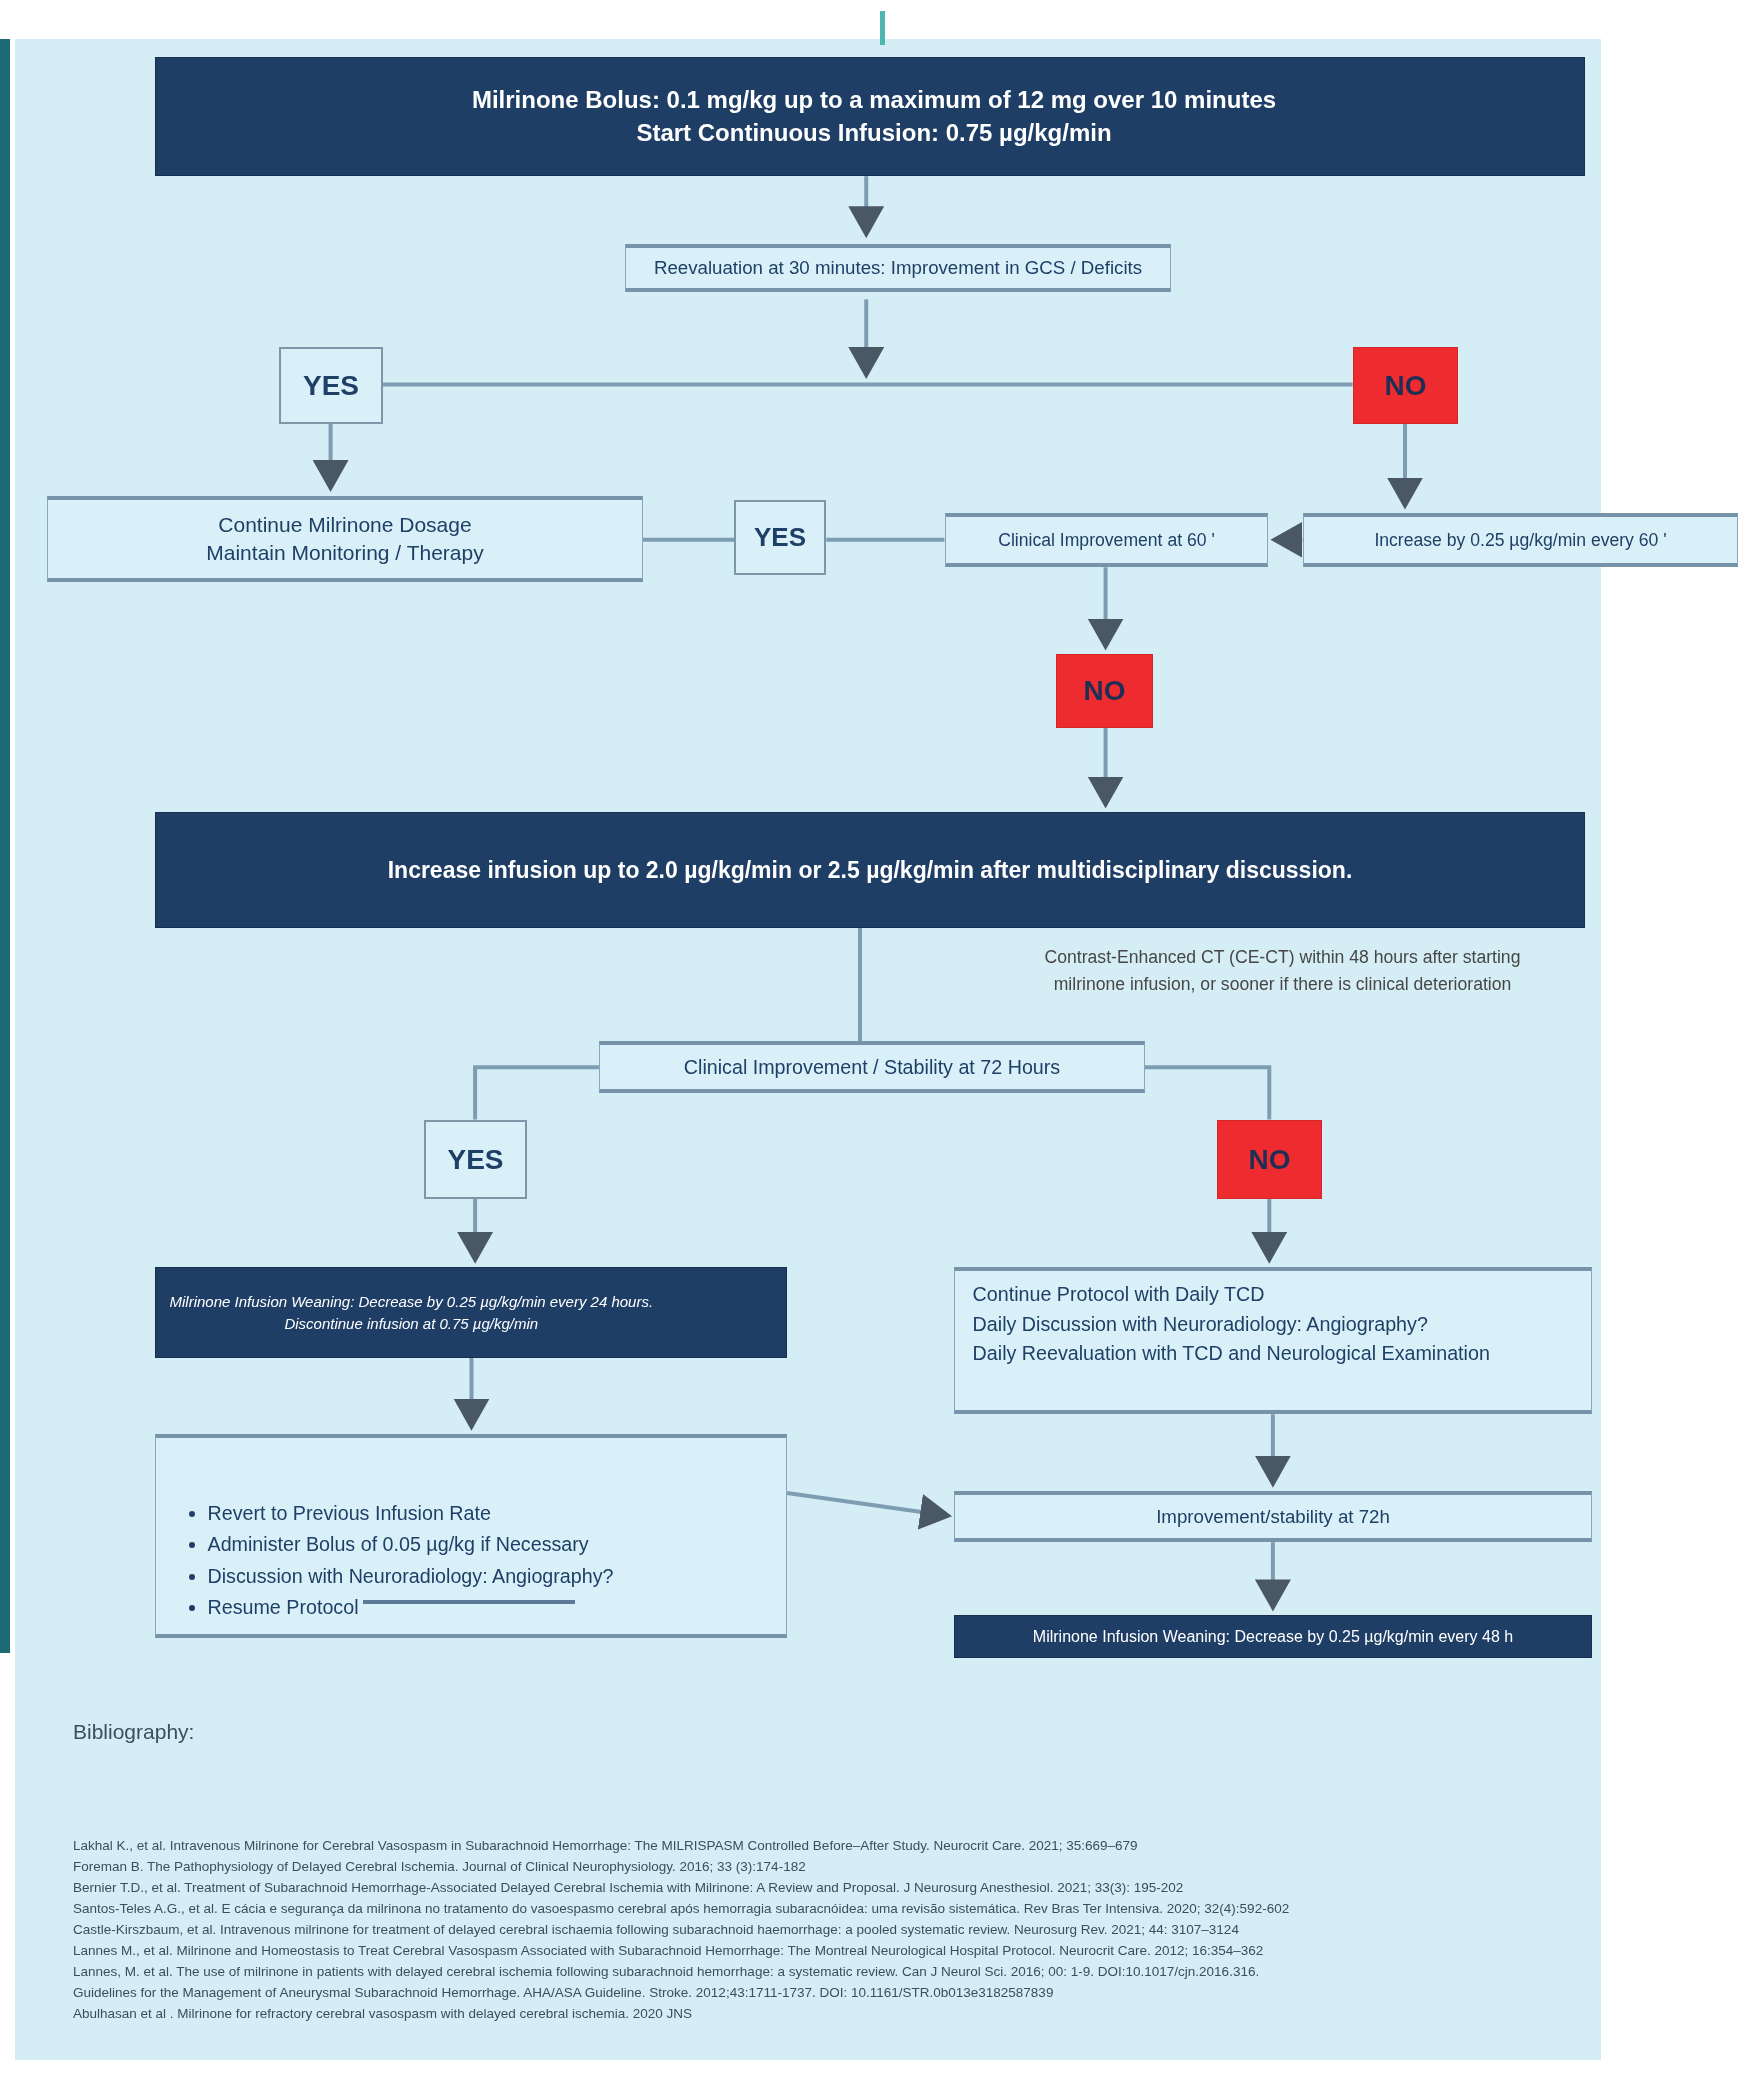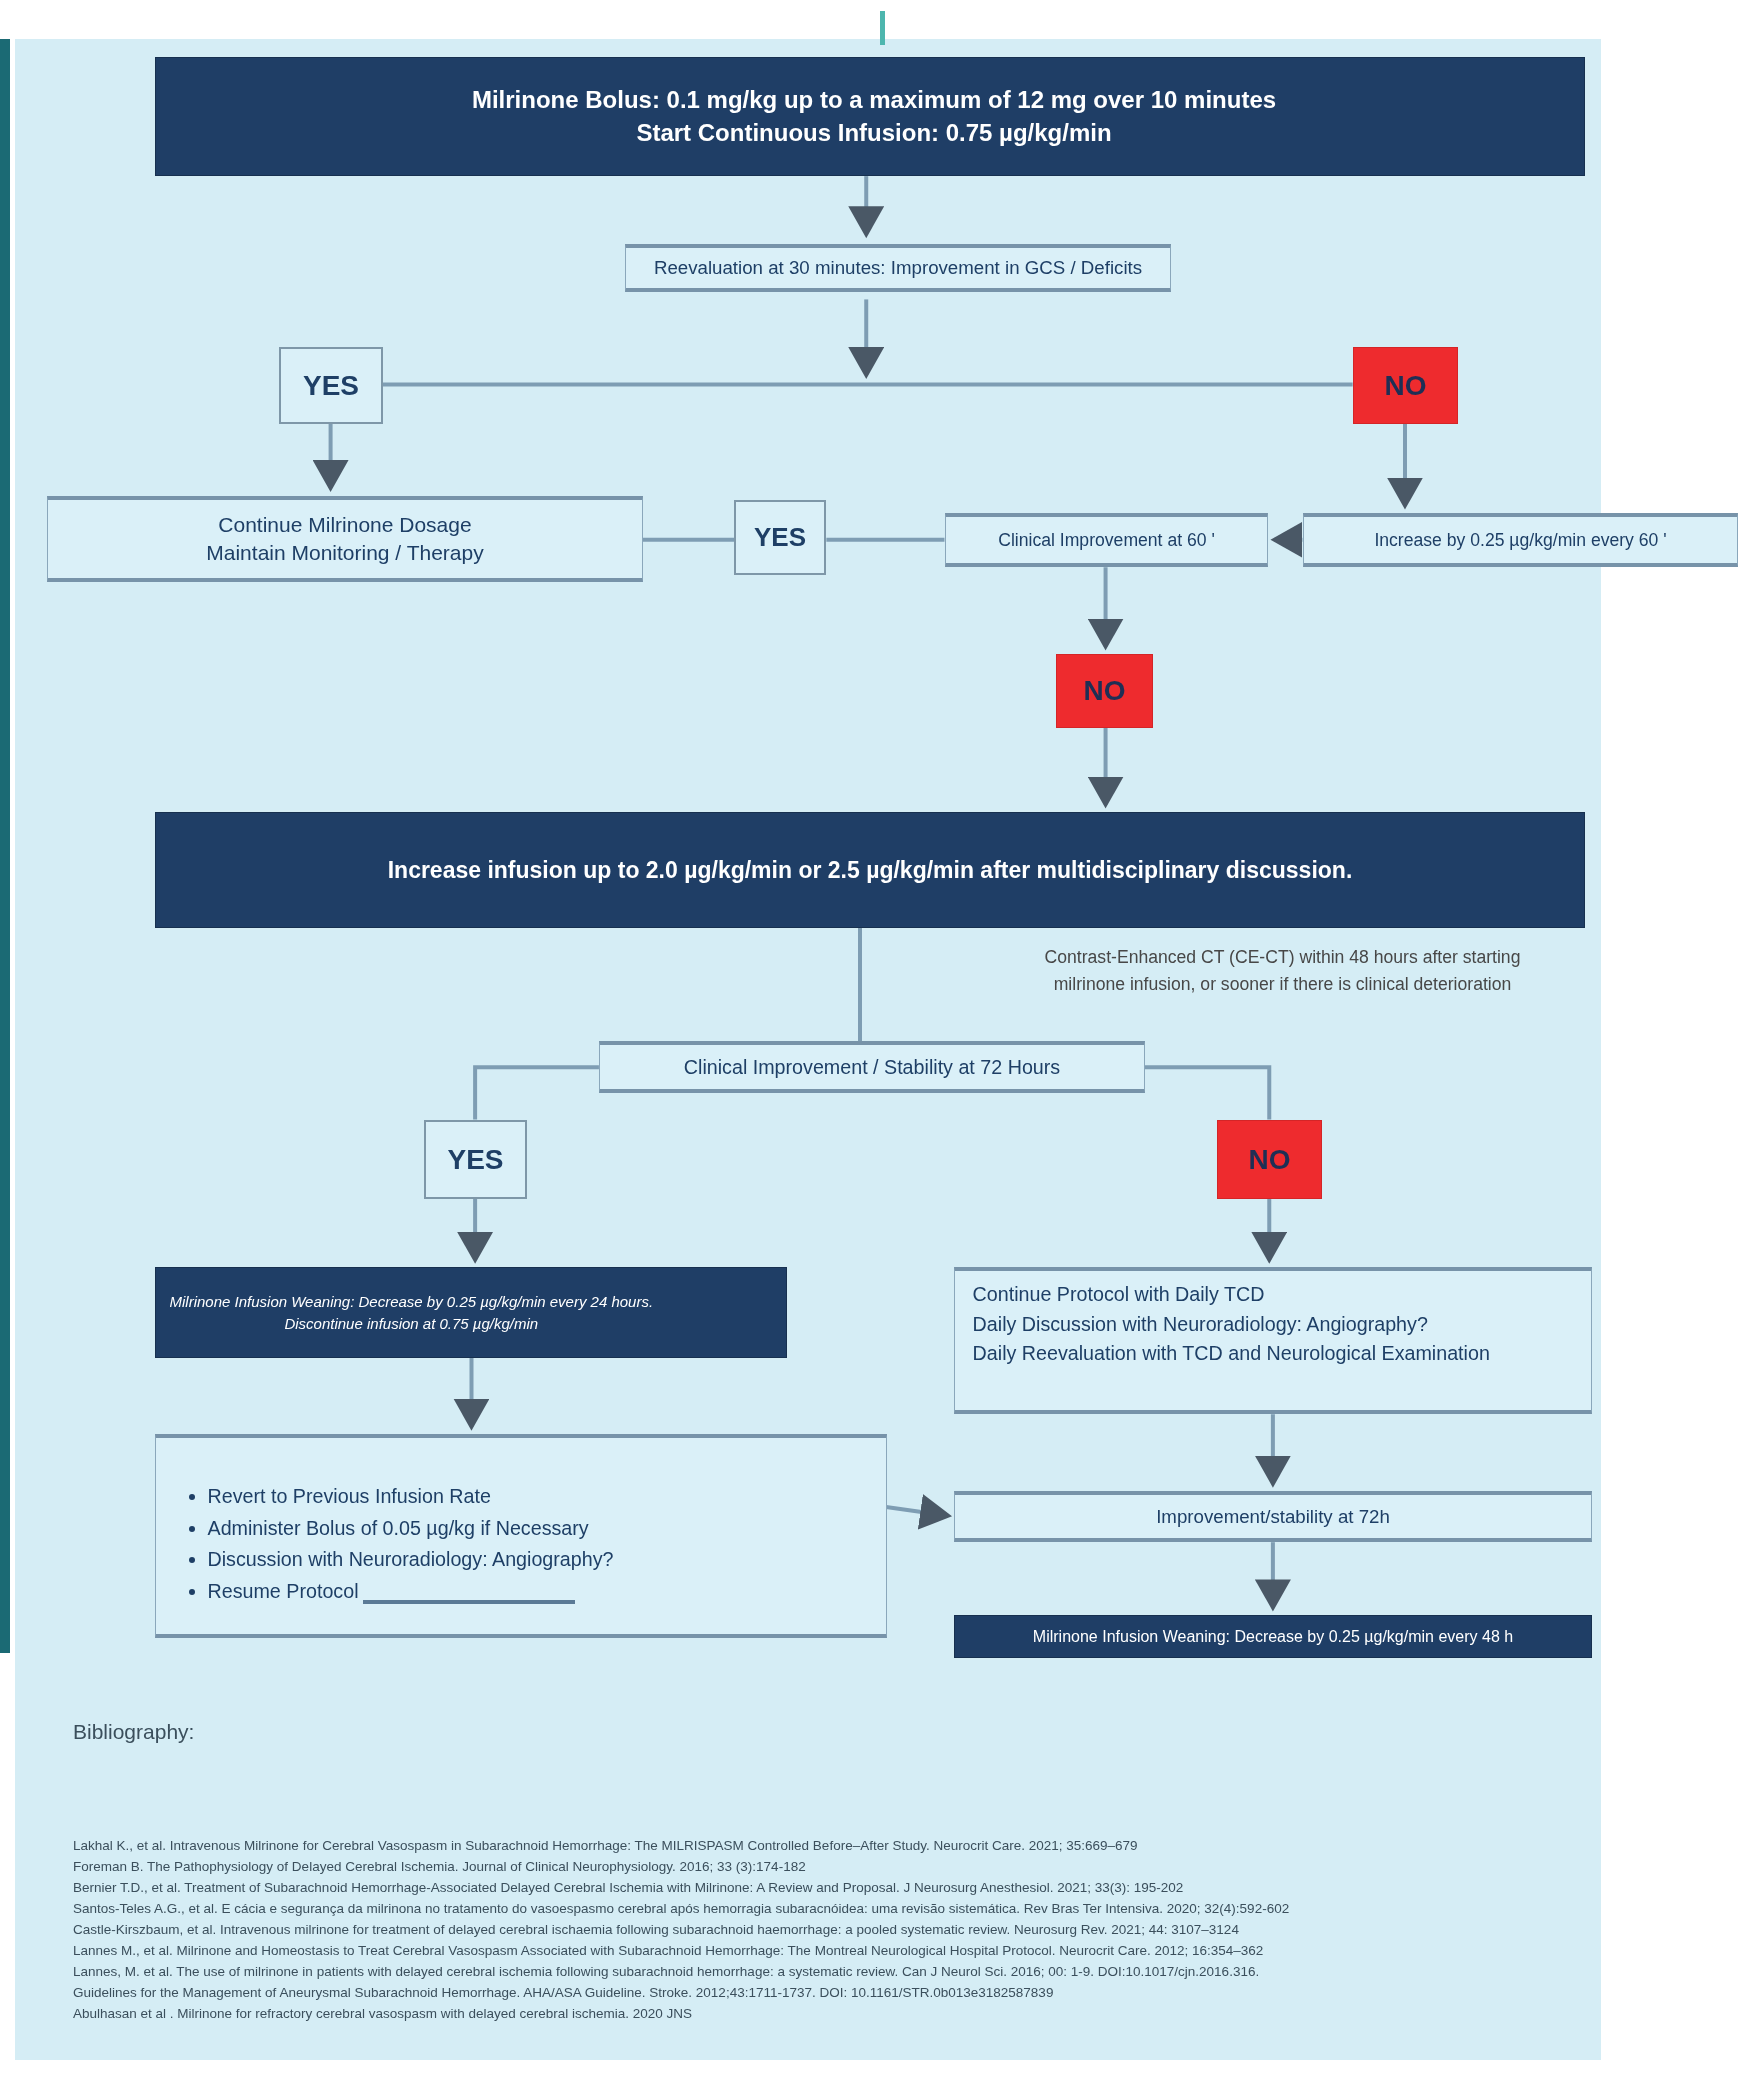--- a/index.html
+++ b/index.html
@@ -35,21 +35,21 @@
 
   .ctnote{position:absolute;left:961px;top:944px;width:643px;font-size:17.6px;line-height:1.55;
           color:#474747;text-align:center;}
 
   .stab72{left:599px;top:1041px;width:546px;height:52px;font-size:19.7px;}
   .yes72{left:424px;top:1120px;width:103px;height:79px;font-size:28px;}
   .no72{left:1217px;top:1120px;width:105px;height:79px;font-size:28px;}
 
   .weaning{left:155px;top:1267px;width:632px;height:91px;font-size:15px;justify-content:flex-start;
            text-align:center;padding:7.3px 13.5px;white-space:pre-line;line-height:1.45;font-style:italic;}
-  .bulletbox{left:155px;top:1434px;width:732px;height:204px;align-items:center;justify-content:flex-start;
+  .bulletbox{left:155px;top:1434px;width:632px;height:204px;align-items:flex-end;justify-content:flex-start;
              padding:27px 10.4px 10.4px 15.5px;}
   .bulletbox ul{margin:0;padding-left:36px;text-align:left;font-size:19.7px;line-height:1.6;}
   .bulletbox li::marker{color:#1e3f66;}
   .rule{position:absolute;left:363px;top:1600px;width:212px;height:4.1px;background:#5a7a96;}
 
   .contprot{left:954px;top:1267px;width:638px;height:147px;justify-content:flex-start;text-align:left;
             padding:9.3px 17.6px;white-space:pre-line;font-size:19.7px;line-height:1.5;align-items:flex-start;}
   .impr72{left:954px;top:1491px;width:638px;height:51px;font-size:18.7px;}
   .wean48{left:954px;top:1615px;width:638px;height:43px;font-size:16px;}
 

